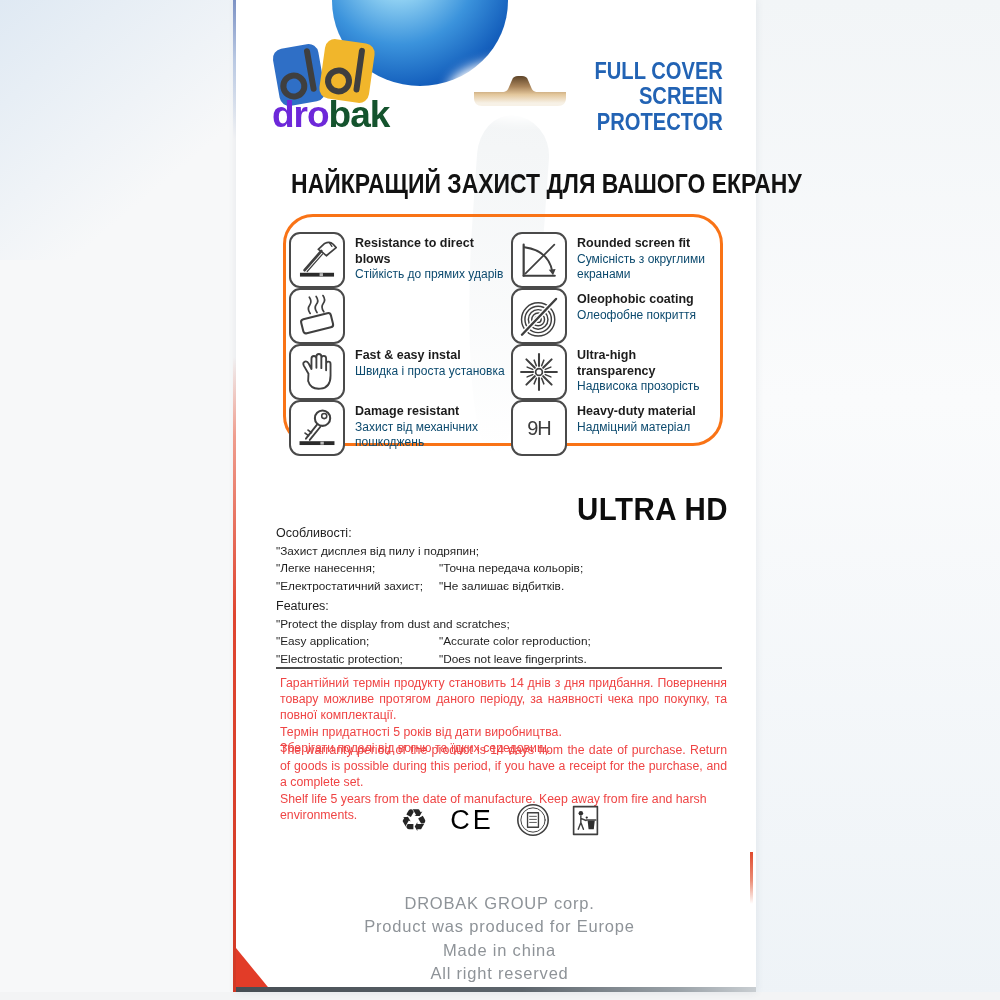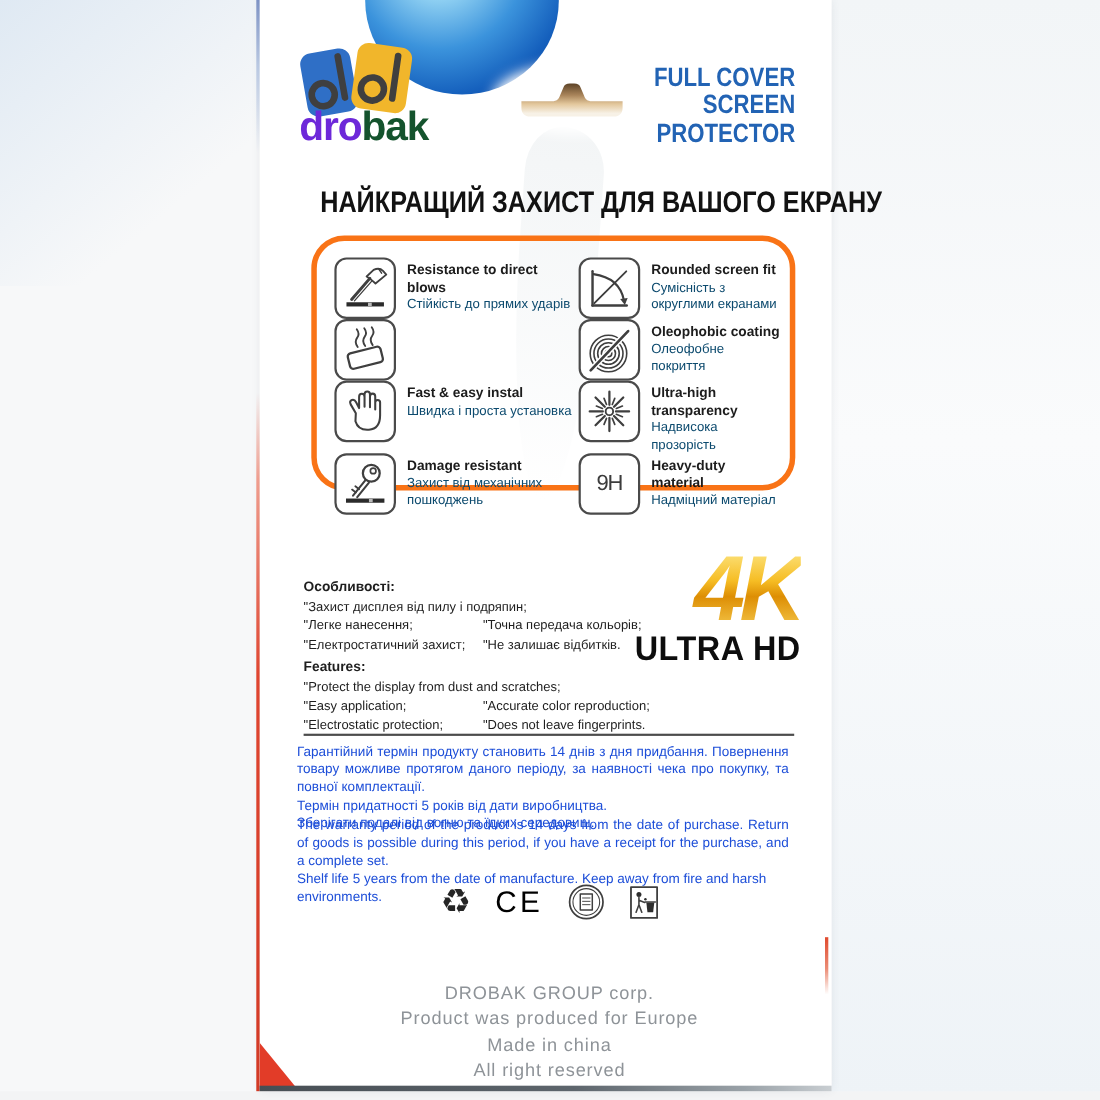--- a/index.html
+++ b/index.html
@@ -50,51 +50,51 @@
   .ptitle { position:absolute; right:277px; top:58px; text-align:right; color:#2263b4;
             font-weight:bold; font-size:24px; line-height:1.06; transform:scaleX(.84); transform-origin:right top; }
 
   
   .headline { position:absolute; left:246px; top:169px; width:500px; text-align:center; }
   .headline span { display:inline-block; transform:scaleX(.85); transform-origin:center;
             font-size:27px; font-weight:bold; color:#121212; white-space:nowrap; }
 
   
   .fbox { position:absolute; left:283px; top:214px; width:440px; height:232px;
-          border:5px solid #f97316; border-radius:30px;
-          display:grid; grid-template-columns:222px 1fr; padding:15px 8px 8px 16px; }
+          border:3px solid #f97316; border-radius:30px;
+          display:grid; grid-template-columns:222px 1fr; padding:15px 8px 8px 3px; }
   .fitem { display:flex; gap:10px; align-items:flex-start; }
   .ficon { width:56px; height:56px; border:2.5px solid #4a4a4a; border-radius:11px; flex:none;
            display:flex; align-items:center; justify-content:center; background:#fff; }
   .ftxt { padding-top:4px; }
   .ften { font-weight:bold; font-size:12.5px; color:#1c1c1c; line-height:1.25; }
   .ftua { font-size:12px; color:#0c4a6e; line-height:1.28; max-width:150px; }
   .nineh { font-size:20px; color:#3c3c3c; font-weight:500; letter-spacing:-1px; }
   svg .ln { stroke:#3f3f3f; fill:none; stroke-linecap:round; stroke-linejoin:round; }
 
   
   .list { position:absolute; left:276px; width:330px; font-size:11.8px; color:#1e1e1e; line-height:1.5; }
   .list.ua { top:524px; }
   .list.en { top:597px; }
-  .list .ttl { font-weight:bold; font-size:12.5px; }
+  .list .ttl { font-weight:normal; font-size:12.5px; }
   .list .row2 { display:flex; }
   .list .c1 { width:163px; }
 
   
   .fourk-wrap { position:absolute; right:272px; top:496px; text-align:right; }
   .fourk { font-size:84px; font-weight:bold; font-style:italic; letter-spacing:-5px; line-height:.95;
            background:linear-gradient(180deg,#fde98c 0%, #f6bd24 40%, #dd8e04 58%, #f8cf55 100%);
            -webkit-background-clip:text; background-clip:text; color:transparent; }
   .ultrahd { font-size:31px; font-weight:bold; color:#0d0d0d; letter-spacing:.5px;
            transform:scaleX(.95); transform-origin:right; margin-top:-4px; }
 
   .divider { position:absolute; left:276px; top:667px; width:446px; height:2px; background:#4c4c4c; }
 
   
-  .para { position:absolute; left:270px; width:447px; font-size:12.3px; line-height:1.32; color:#1d4ed8; }
+  .para { position:absolute; left:280px; width:447px; font-size:12.3px; line-height:1.32; color:#ef4444; }
   .para.ua { top:675px; }
   .para.en { top:742px; }
   .para .just { text-align:justify; }
 
   
   .certs { position:absolute; left:276px; top:799px; width:447px; height:42px;
            display:flex; justify-content:center; align-items:center; gap:22px; color:#2c2c2c; }
   .recycle { font-family:"DejaVu Sans", sans-serif; font-size:31px; line-height:1; color:#252525; }
   .ce { font-size:27px; font-weight:500; letter-spacing:3px; color:#000000; }
 
@@ -304,21 +304,20 @@
       <div class="c1">"Легке нанесення;</div>
       <div>"Точна передача кольорів;</div>
     </div>
     <div class="row2">
       <div class="c1">"Електростатичний захист;</div>
       <div>"Не залишає відбитків.</div>
     </div>
   </div>
 
   <div class="fourk-wrap">
-    <div class="fourk">4K</div>
     <div class="ultrahd">ULTRA HD</div>
   </div>
 
   <div class="list en">
     <div class="ttl">Features:</div>
     <div>"Protect the display from dust and scratches;</div>
     <div class="row2">
       <div class="c1">"Easy application;</div>
       <div>"Accurate color reproduction;</div>
     </div>

